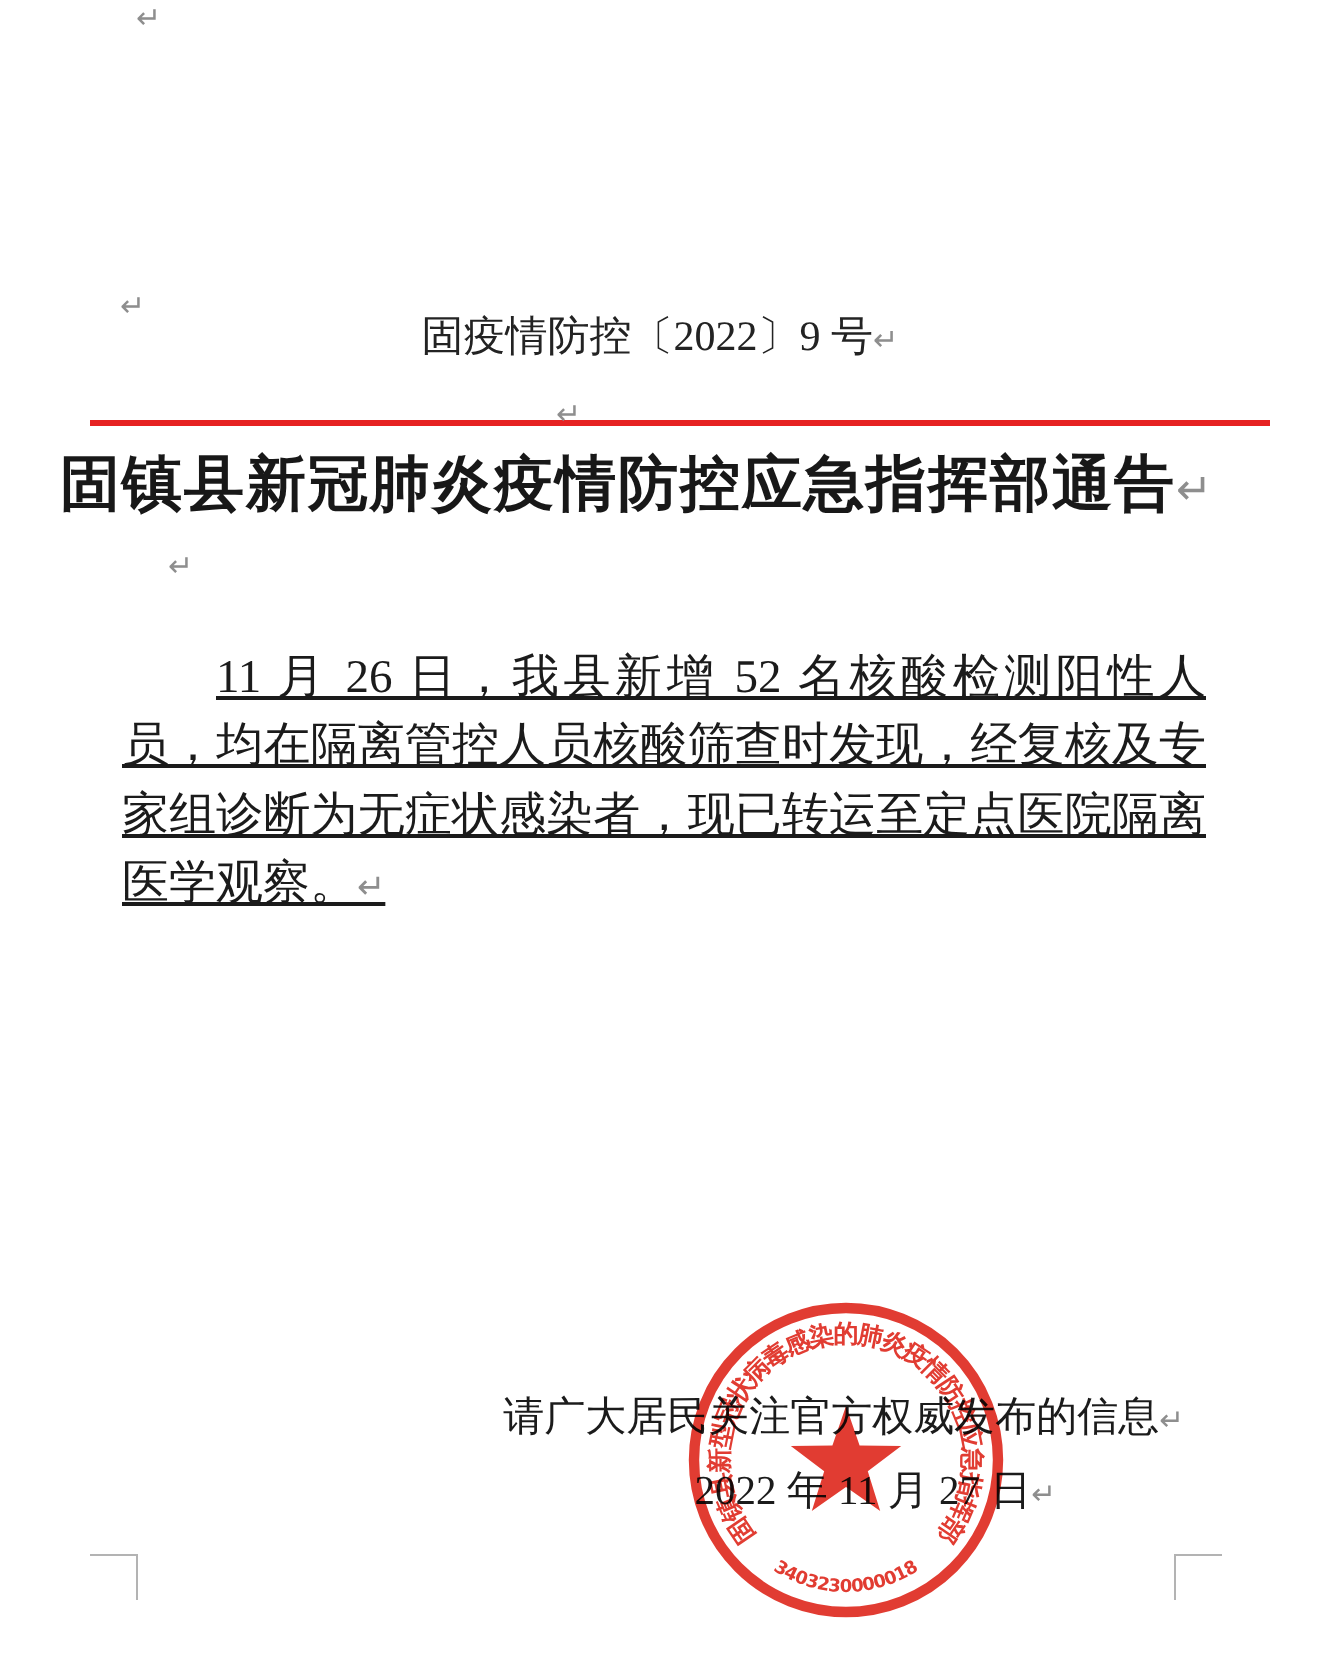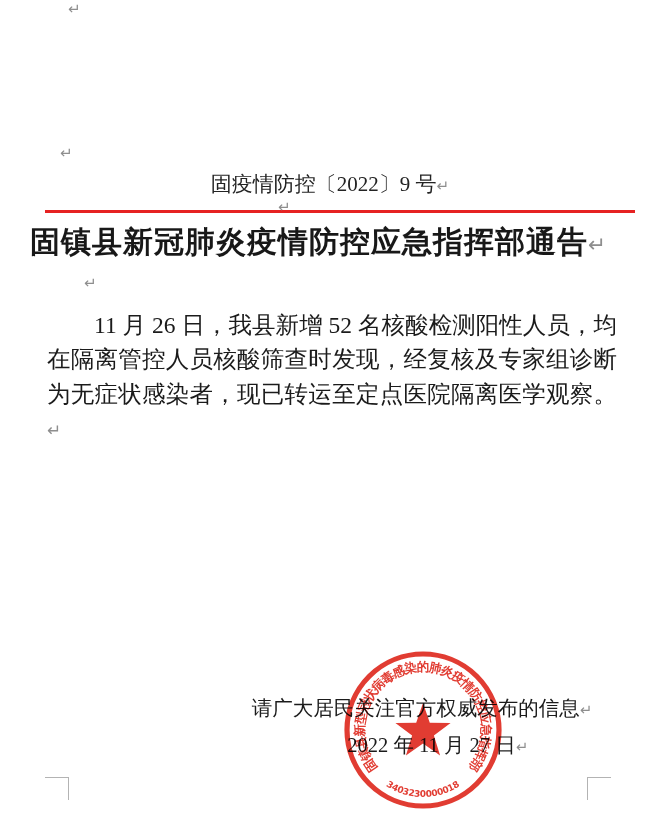--- a/index.html
+++ b/index.html
@@ -6,28 +6,28 @@
   .page{position:relative;width:660px;height:829px;background:#ffffff;overflow:hidden;
         font-family:"Liberation Serif","DejaVu Serif",serif;}
   
   .mark-abs{position:absolute;color:#8e8e8e;font-size:15px;line-height:1;
             font-family:"DejaVu Sans",sans-serif;}
   
   .pmark{color:#8e8e8e;font-size:.72em;font-family:"DejaVu Sans",sans-serif;
          font-weight:400;letter-spacing:0;}
   
   .masthead{position:absolute;top:21px;left:0;width:660px;text-align:center;white-space:nowrap;}
-  .doc-number{position:absolute;top:170px;left:0;width:660px;text-align:center;
+  .doc-number{position:absolute;top:154px;left:0;width:660px;text-align:center;
               font-size:21px;color:#232323;}
   .red-line{position:absolute;top:210px;left:45px;width:590px;height:3px;background:#e62222;}
   .notice-title{position:absolute;top:222px;left:0;width:636px;text-align:center;
                 font-size:30px;font-weight:bold;color:#181818;letter-spacing:1px;}
   .body-text{position:absolute;top:306px;left:45px;width:574px;font-size:23.5px;
              line-height:34.4px;color:#1b1b1b;text-align:justify;}
-  .body-par{margin:2px;text-indent:2em;}
+  .body-par{margin:16px;text-indent:2em;text-decoration:underline;}
   .sig-line{position:absolute;top:694px;right:68px;font-size:20.5px;color:#1b1b1b;}
   .date-line{position:absolute;top:731px;right:132px;font-size:20.5px;color:#1b1b1b;}
   
   .seal{position:absolute;left:341px;top:648px;width:164px;height:164px;
         mix-blend-mode:multiply;opacity:.92;}
   .seal-ring{fill:none;stroke:#df2b20;stroke-width:5.2;}
   .seal-star{fill:#df2b20;}
   .seal-char{font-size:12.5px;font-weight:bold;fill:#df2b20;text-anchor:middle;
              dominant-baseline:central;font-family:"Liberation Serif",serif;}
   .seal-digit{font-size:9px;font-weight:bold;fill:#df2b20;text-anchor:middle;

